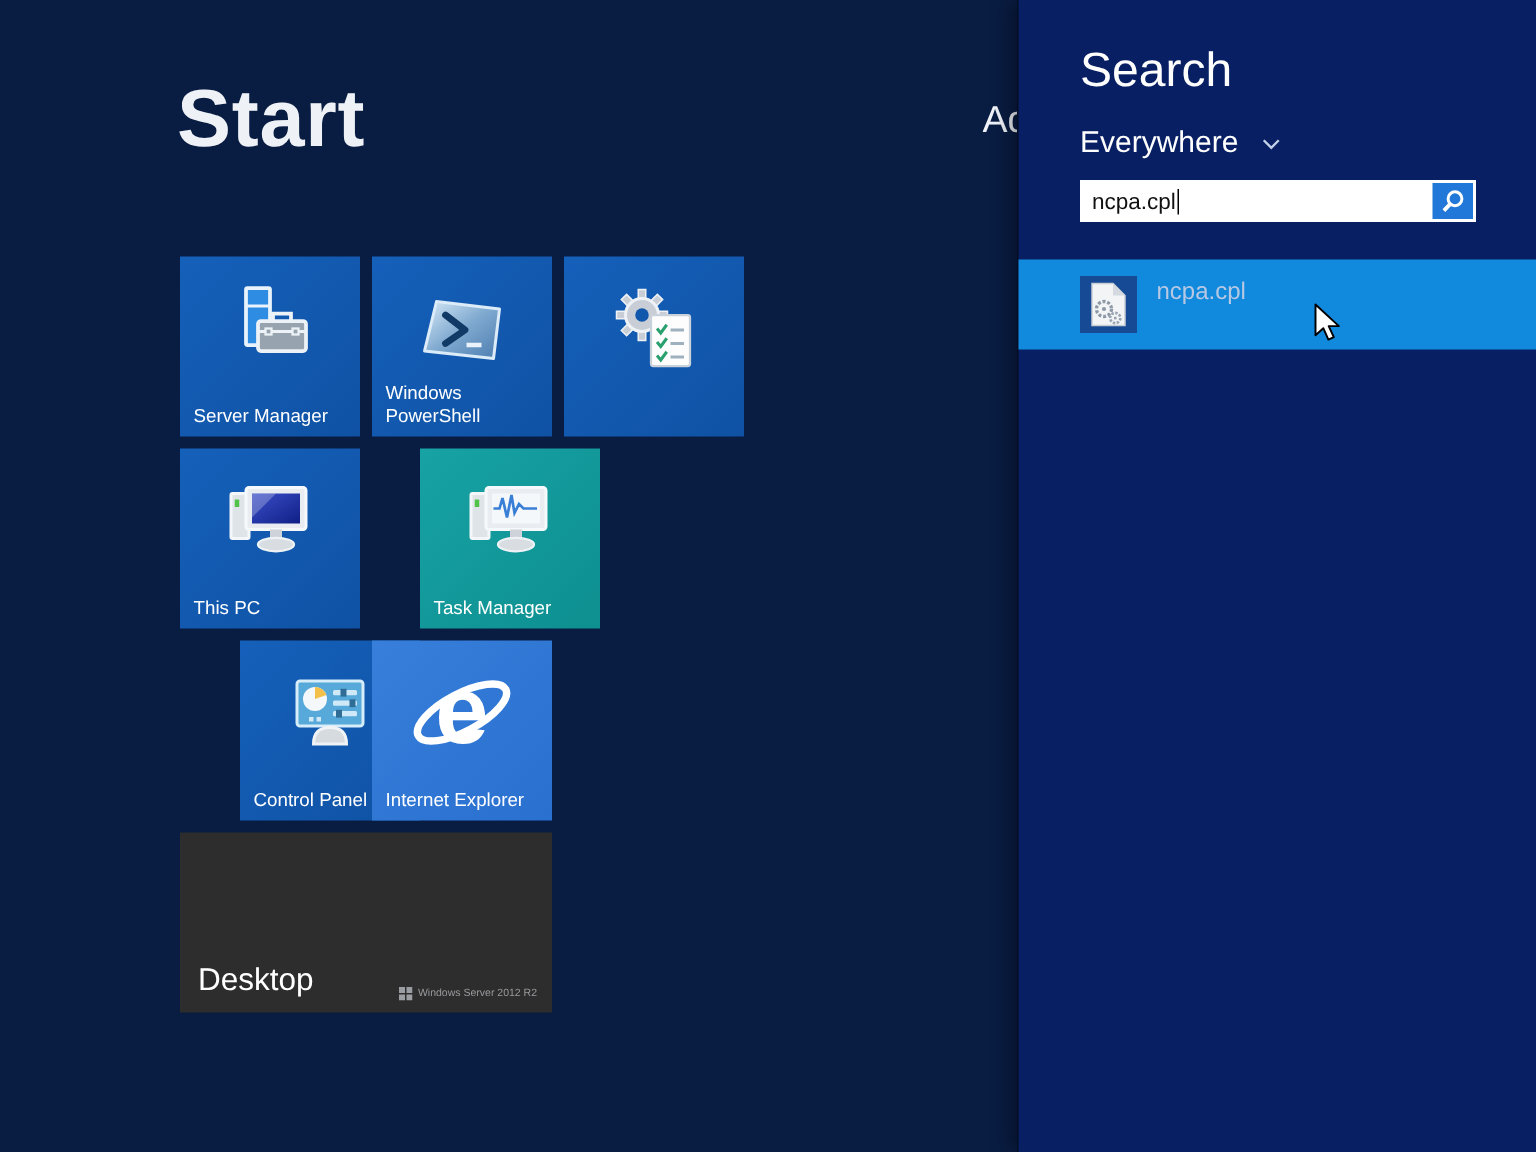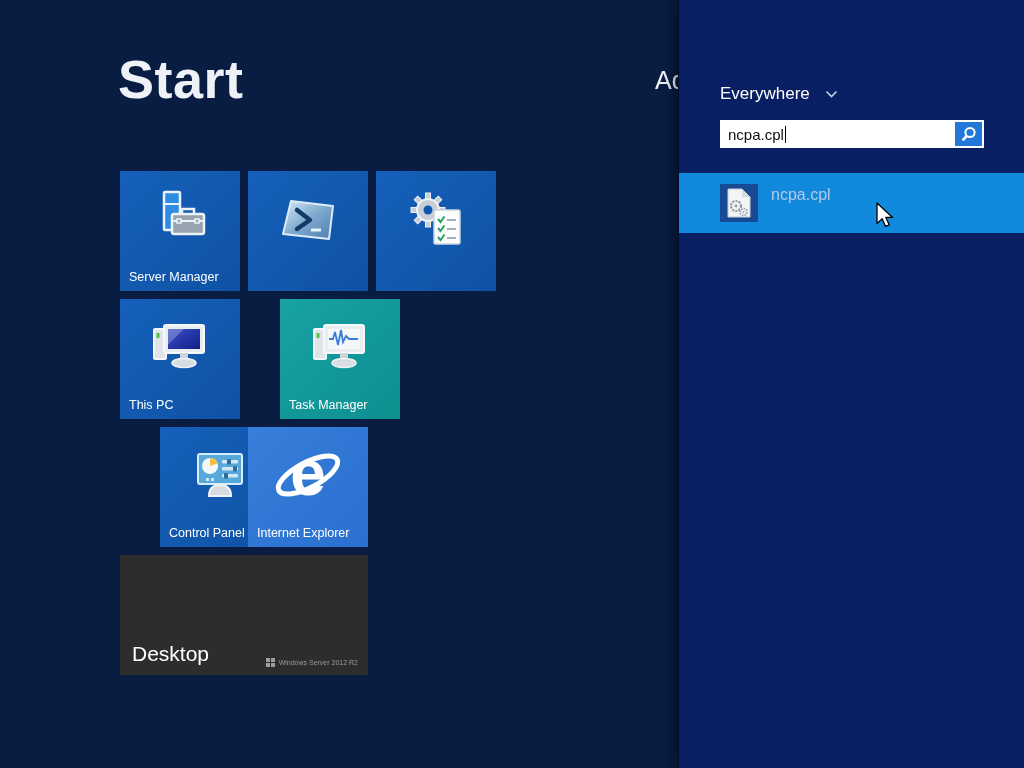--- a/index.html
+++ b/index.html
@@ -54,21 +54,21 @@
     box-shadow: -5px 0 12px rgba(0,0,0,0.35);
   }
   .search-title {
     position: absolute; left: 41px; top: 28px;
     font-size: 32px; font-weight: 300; color: #ffffff;
   }
   .scope-selector {
     position: absolute; left: 41px; top: 84px;
     display: flex; align-items: center; gap: 15px; cursor: pointer;
   }
-  .scope-label { font-size: 17px; color: #ffffff; }
+  .scope-label { font-size: 20px; color: #ffffff; }
 
   .search-box {
     position: absolute; left: 41px; top: 120px; width: 264px; height: 28px;
     background: #ffffff; display: flex; align-items: center;
   }
   .search-text {
     font-size: 15px; color: #111; padding-left: 8px; white-space: nowrap;
   }
   .caret { width: 1px; height: 17px; background: #000; margin-left: 1px; }
   .search-btn {
@@ -122,20 +122,21 @@
           <stop offset="0" stop-color="#d8eaf8"></stop>
           <stop offset="0.5" stop-color="#7fa9cf"></stop>
           <stop offset="1" stop-color="#4c7cb0"></stop>
         </linearGradient>
       </defs>
       <polygon points="16,10 58,15 54,48 8,43" fill="url(#psg)" stroke="#dcebf8" stroke-width="2" stroke-linejoin="round"></polygon>
       <path d="M22 19 L35 29 L22 38" stroke="#123a66" stroke-width="4.5" fill="none" stroke-linecap="round" stroke-linejoin="round"></path>
       <line x1="36" y1="39" x2="46" y2="39" stroke="#eaf3fb" stroke-width="3"></line>
     </svg>
   </div>
+  <div class="label">Windows PowerShell</div>
 </div>
 
 <div class="tile" style="left:376px; top:171px;">
   <div class="icon-wrap">
     <svg width="64" height="58" viewBox="0 0 64 58">
       <g>
         <rect x="21.5" y="3" width="5" height="8" fill="#c9ced6" stroke="#eef2f6" stroke-width="1"></rect>
         <rect x="21.5" y="3" width="5" height="8" fill="#c9ced6" stroke="#eef2f6" stroke-width="1" transform="rotate(45 24 20)"></rect>
         <rect x="21.5" y="3" width="5" height="8" fill="#c9ced6" stroke="#eef2f6" stroke-width="1" transform="rotate(90 24 20)"></rect>
         <rect x="21.5" y="3" width="5" height="8" fill="#c9ced6" stroke="#eef2f6" stroke-width="1" transform="rotate(135 24 20)"></rect>
@@ -232,20 +233,21 @@
       <rect x="0" y="0" width="4" height="4" fill="#9a9ea3"></rect>
       <rect x="5" y="0" width="4" height="4" fill="#9a9ea3"></rect>
       <rect x="0" y="5" width="4" height="4" fill="#9a9ea3"></rect>
       <rect x="5" y="5" width="4" height="4" fill="#9a9ea3"></rect>
     </svg>
     <span>Windows Server 2012 R2</span>
   </div>
 </div>
 
 <div class="search-panel">
+  <div class="search-title">Search</div>
 
   <div class="scope-selector">
     <span class="scope-label">Everywhere</span>
     <svg width="13" height="8" viewBox="0 0 13 8">
       <path d="M1.5 1.5 L6.5 6.5 L11.5 1.5" stroke="#c2cfe8" stroke-width="1.6" fill="none"></path>
     </svg>
   </div>
 
   <div class="search-box">
     <span class="search-text">ncpa.cpl</span>

